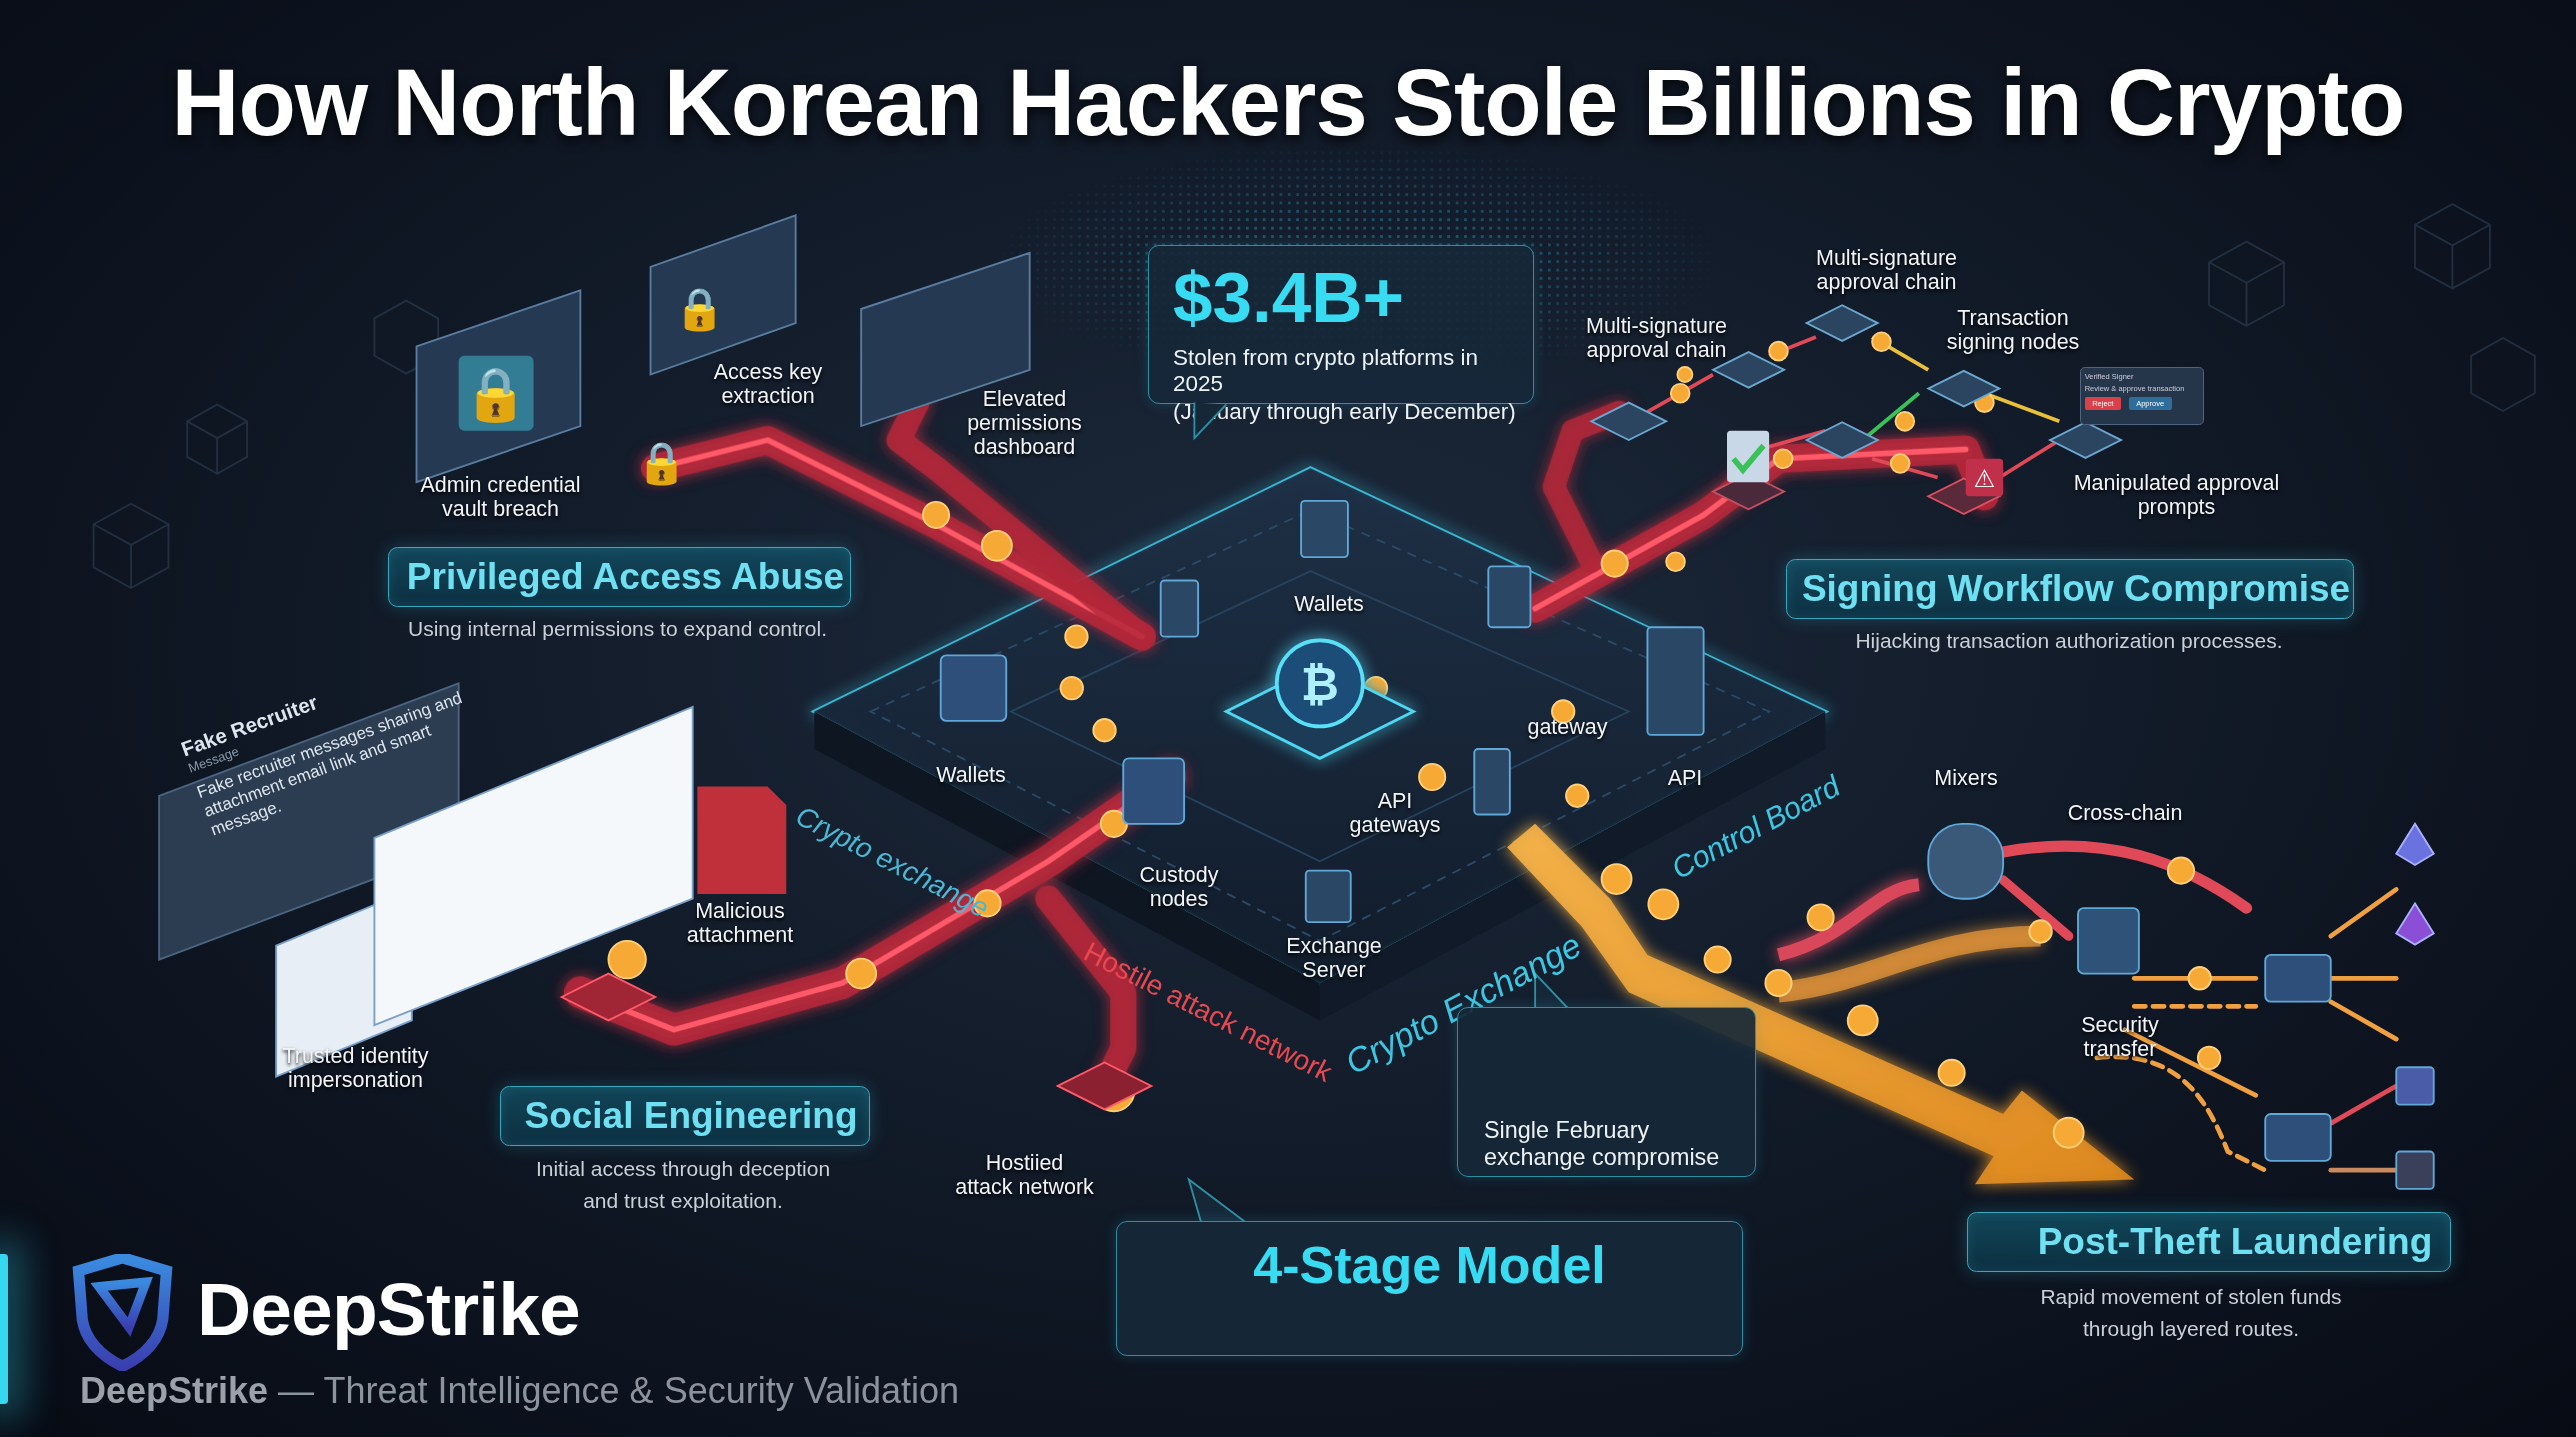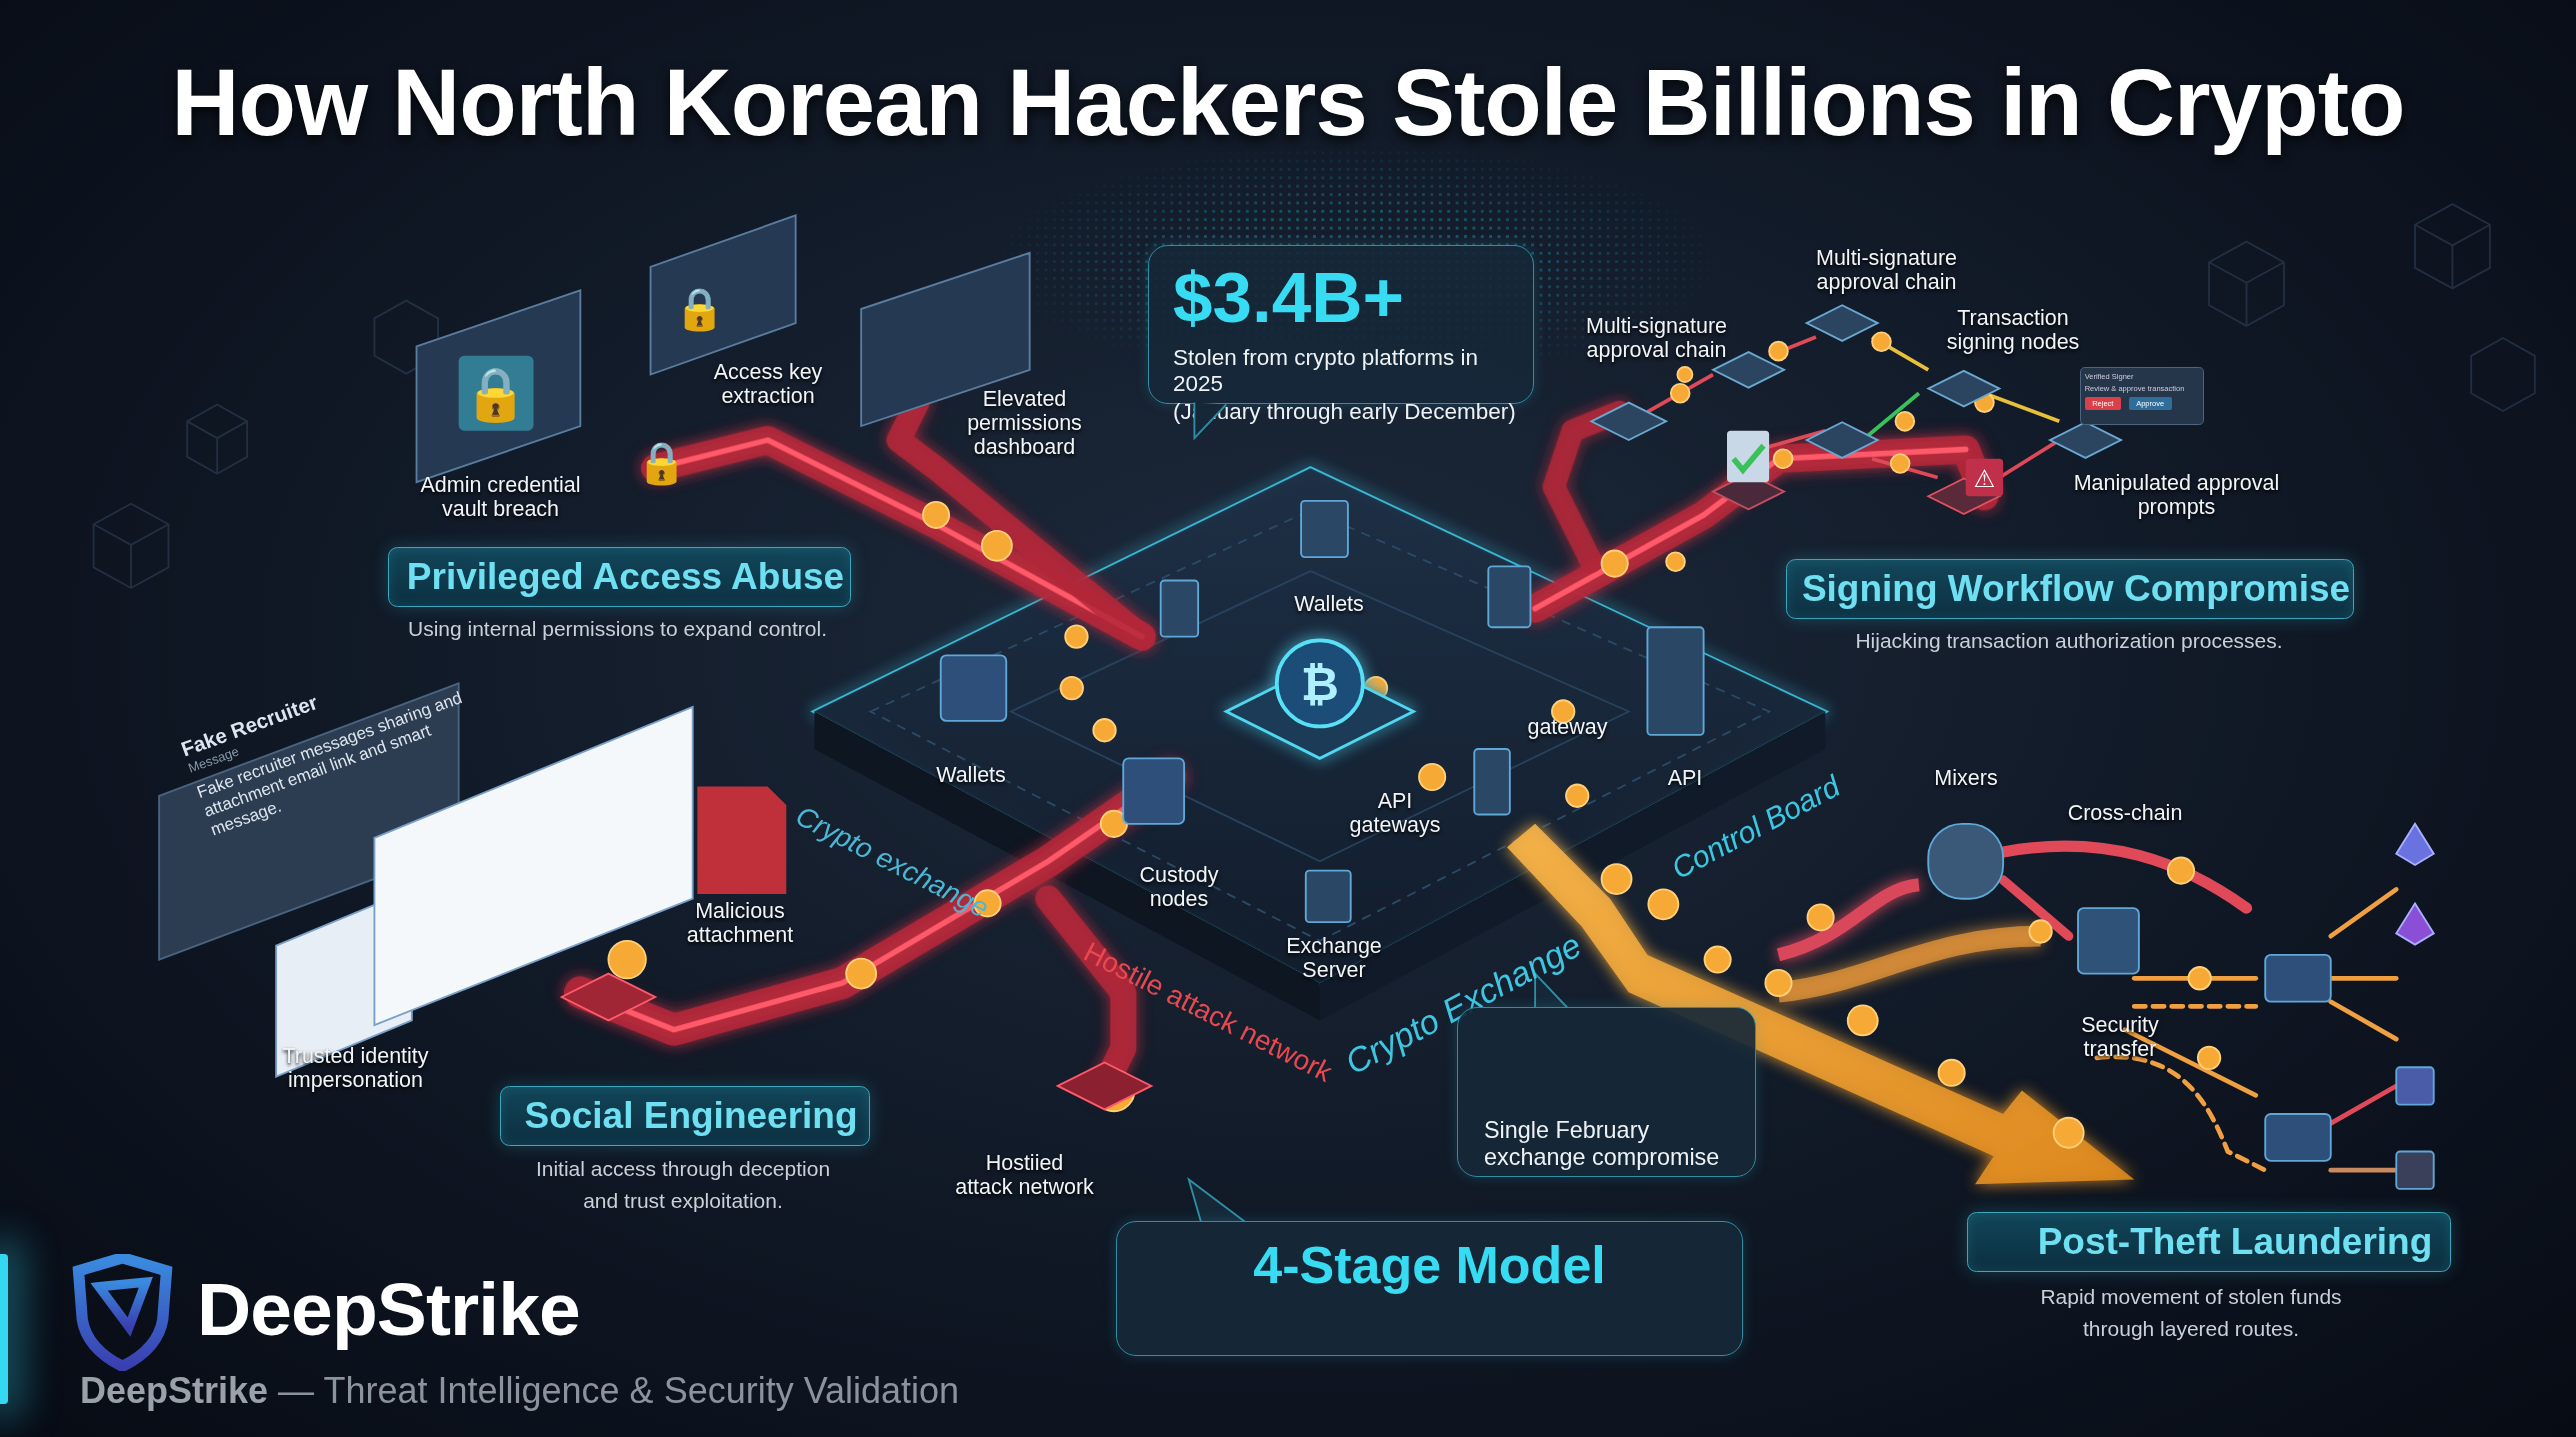--- a/index.html
+++ b/index.html
@@ -13,21 +13,21 @@
     -webkit-mask:radial-gradient(ellipse at 50% 50%, #000 30%, transparent 70%);
     mask:radial-gradient(ellipse at 50% 50%, #000 30%, transparent 70%);}
   svg.layer{position:absolute;left:0;top:0;}
   .lbl{position:absolute;font-size:21.5px;line-height:24px;text-align:center;color:#f2f5f8;text-shadow:0 1.9px 3.7px #000;}
   .section-box{position:absolute;border:1.9px solid #3aa7bd;border-radius:9.4px;
     background:linear-gradient(180deg,rgba(18,78,98,.85),rgba(12,52,70,.85));
     box-shadow:0 0 17px rgba(50,190,220,.25), inset 0 0 11.2px rgba(80,200,230,.15);
     display:flex;align-items:center;justify-content:center;}
   .section-title{font-weight:700;font-size:37px;color:#6fe0f2;margin-left:12px;}
   .section-sub{position:absolute;text-align:center;font-size:21px;line-height:32px;color:#c9d0d8;}
-  .stat-box{position:absolute;border:1.9px solid #2e8fa3;border-radius:20px;background:rgba(22,40,56,.92);box-shadow:0 0 13px rgba(40,160,190,.25);}
+  .stat-box{position:absolute;border:1.9px solid #2e8fa3;border-radius:11px;background:rgba(22,40,56,.92);box-shadow:0 0 13px rgba(40,160,190,.25);}
   .stat-value{font-weight:700;color:#38dcf2;}
   .stat-desc{color:#eef2f5;}
   .brand-name{font-weight:700;font-size:75px;color:#fff;letter-spacing:-0.9px;}
   .tagline{font-size:36px;color:#8b939c;}
   .tagline b{color:#9aa1a9;}
   .edge-text{position:absolute;font-size:28px;font-style:italic;}
 </style>
 </head>
 <body>
 

